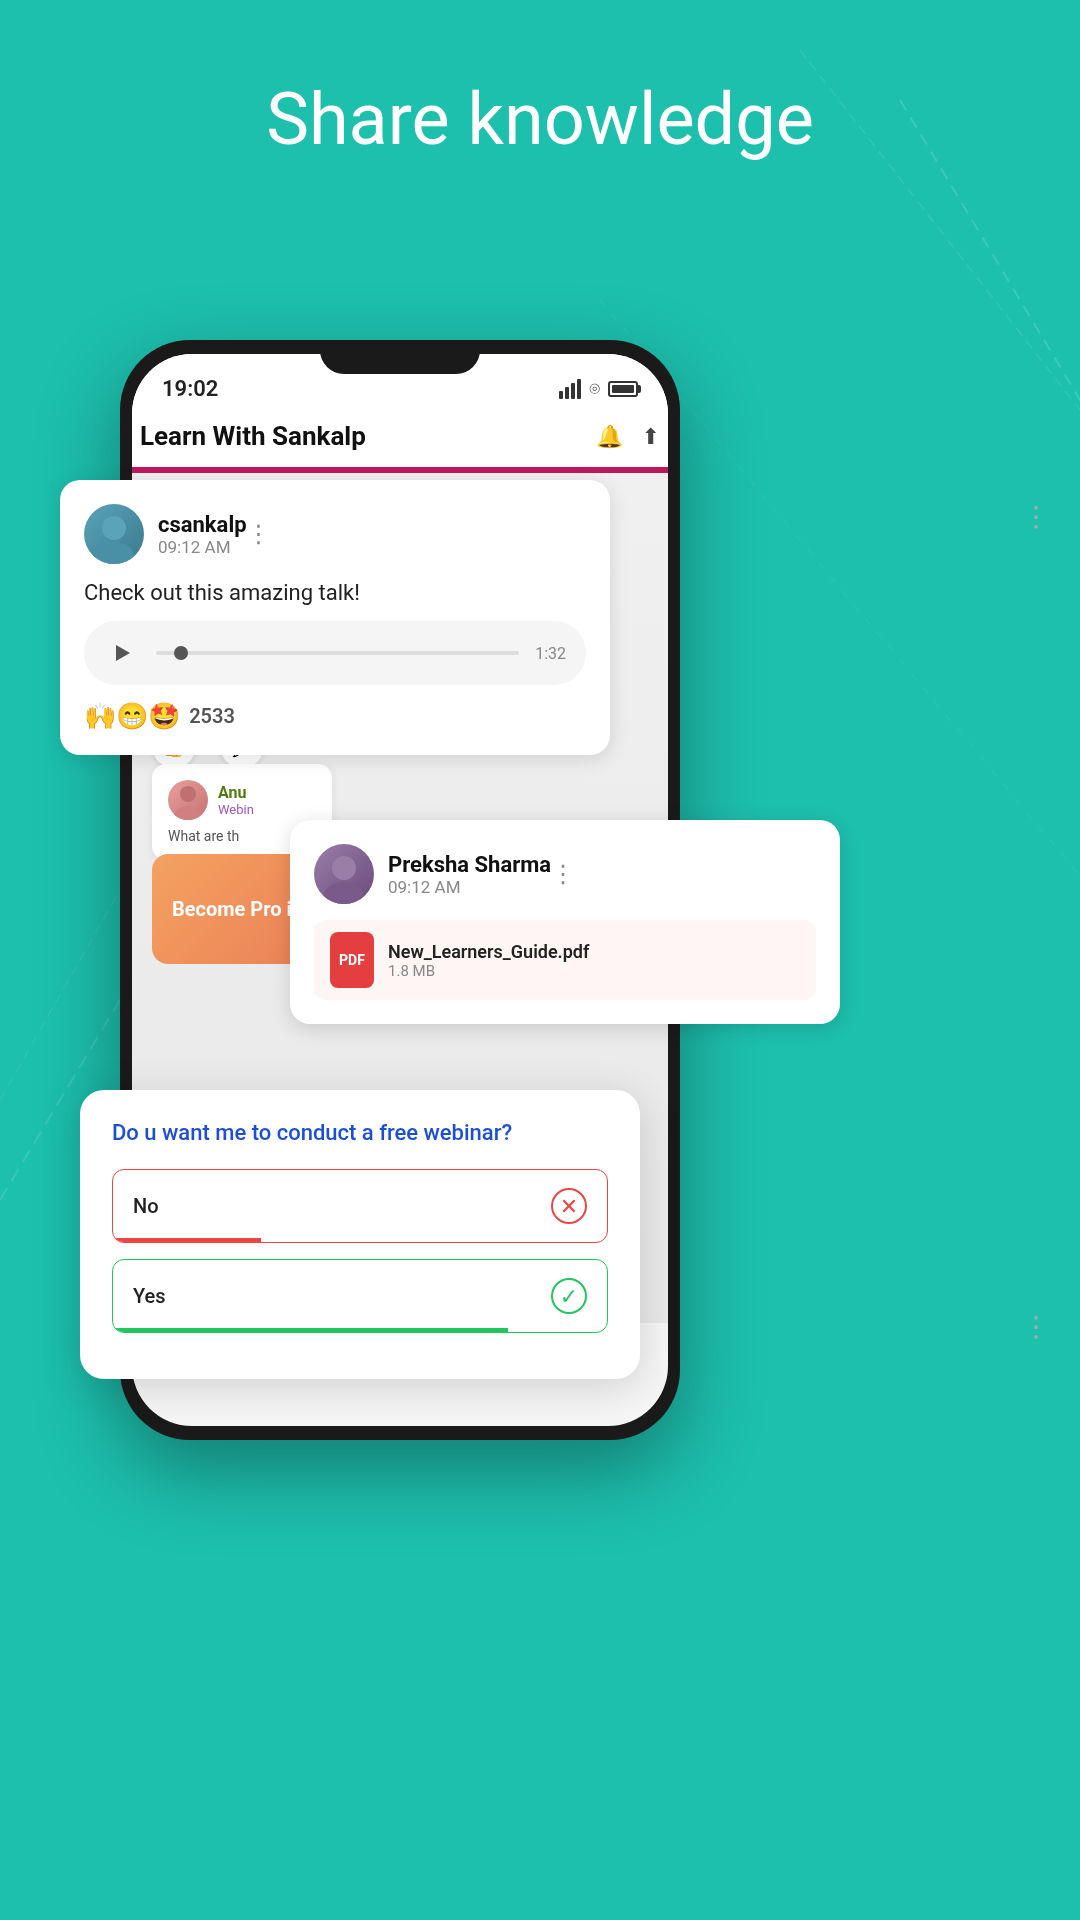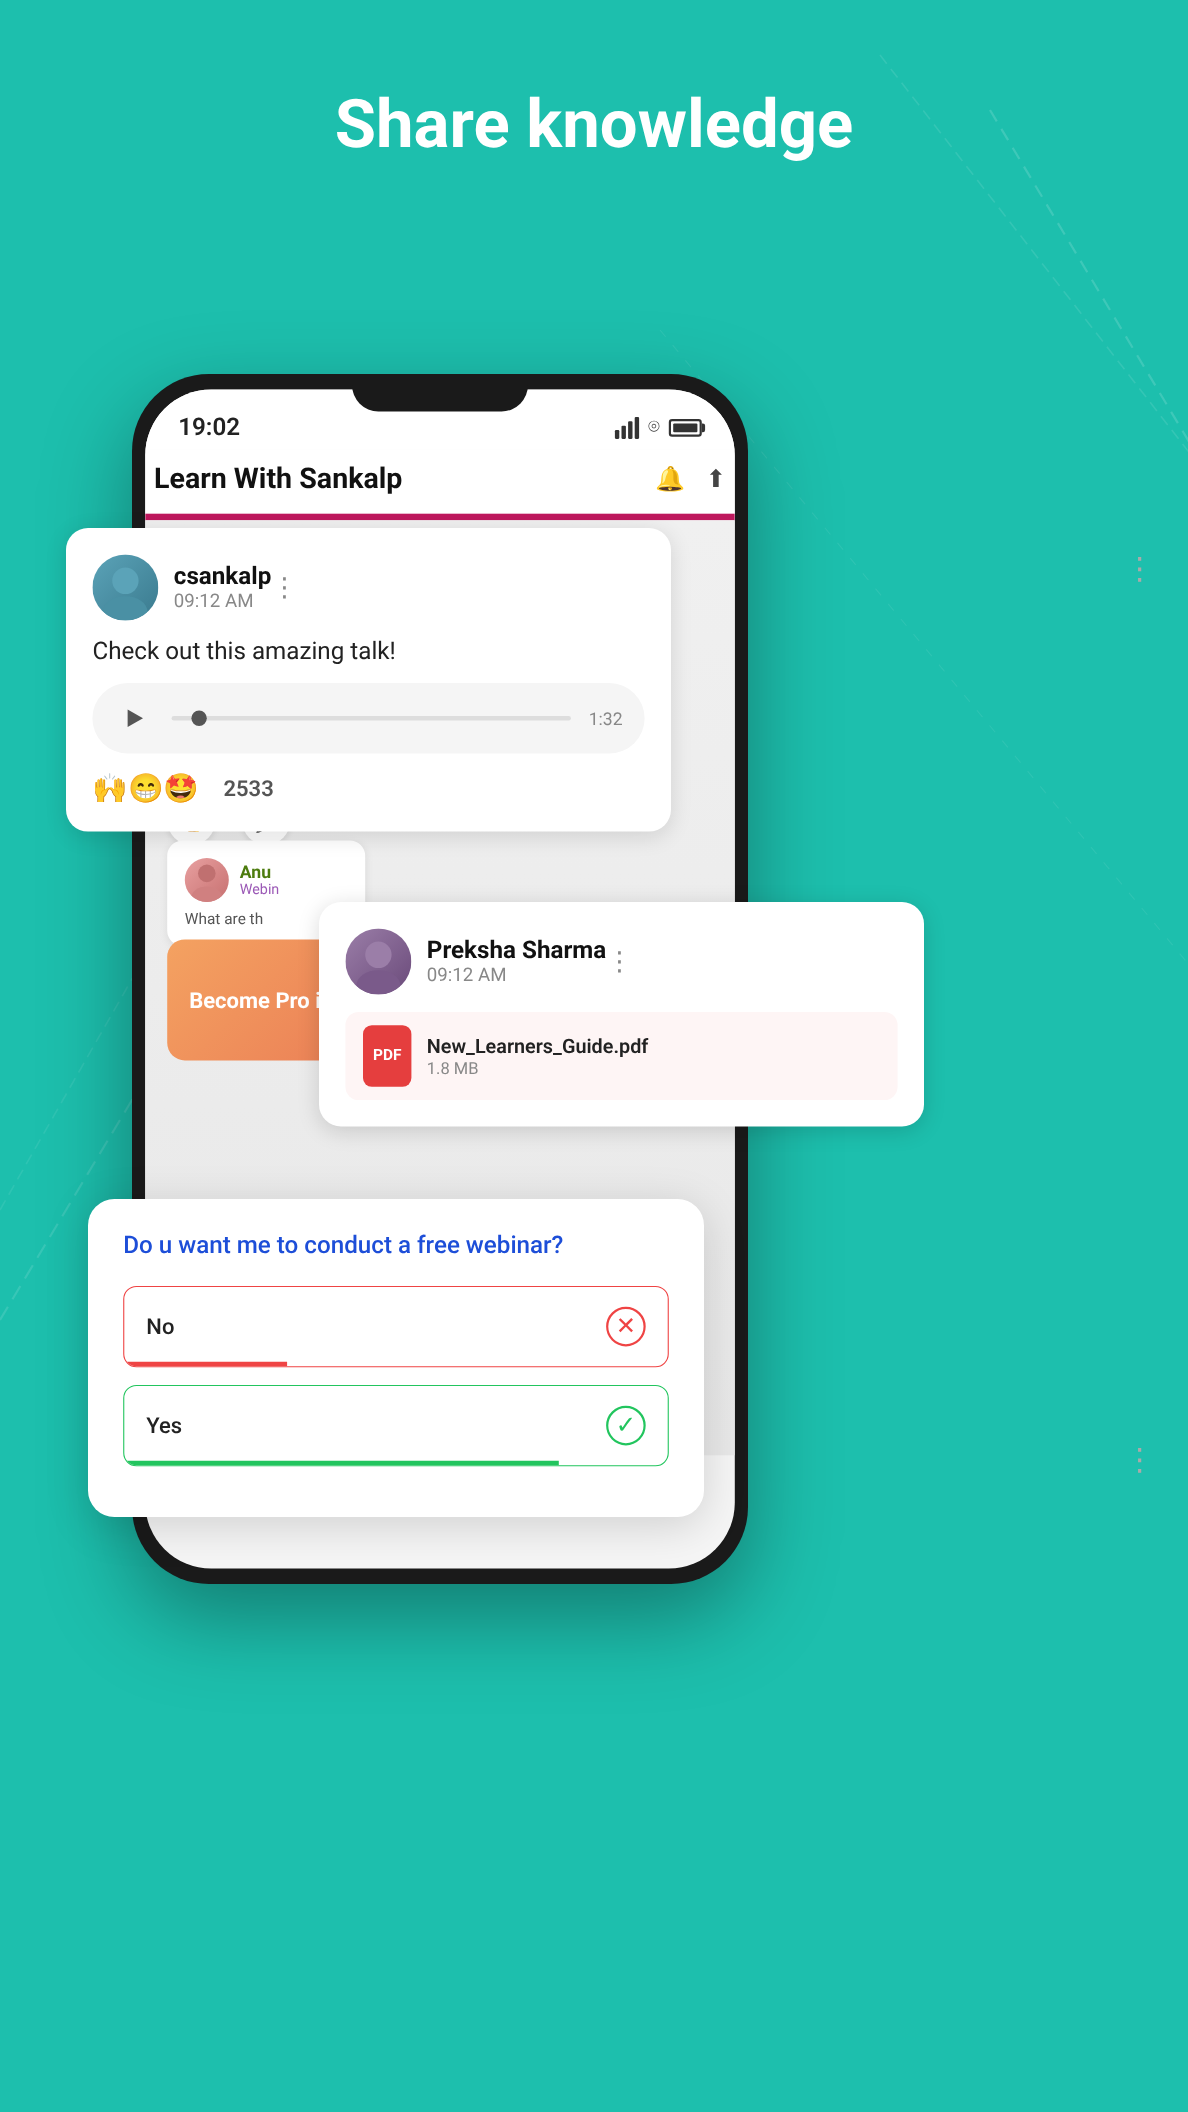--- a/index.html
+++ b/index.html
@@ -23,22 +23,22 @@
 
     
     .hero-title {
       position: absolute;
       top: 80px;
       left: 0; right: 0;
       text-align: center;
       z-index: 2;
     }
     .hero-title h1 {
-      font-size: 61px;
-      font-weight: 700;
+      font-size: 72px;
+      font-weight: 400;
       color: white;
       line-height: 1.1;
       text-align: center;
     }
 
     
     .phone-mockup {
       position: absolute;
       top: 340px;
       left: 120px;
@@ -213,21 +213,20 @@
       align-items: center;
       gap: 8px;
     }
     .reaction-emojis {
       font-size: 26px;
     }
     .reaction-count {
       font-size: 20px;
       font-weight: 600;
       color: #555;
-      margin-left: 14px;
     }
 
     
     .post-card-2 {
       position: absolute;
       top: 820px;
       left: 290px;
       width: 550px;
       background: white;
       border-radius: 20px;

